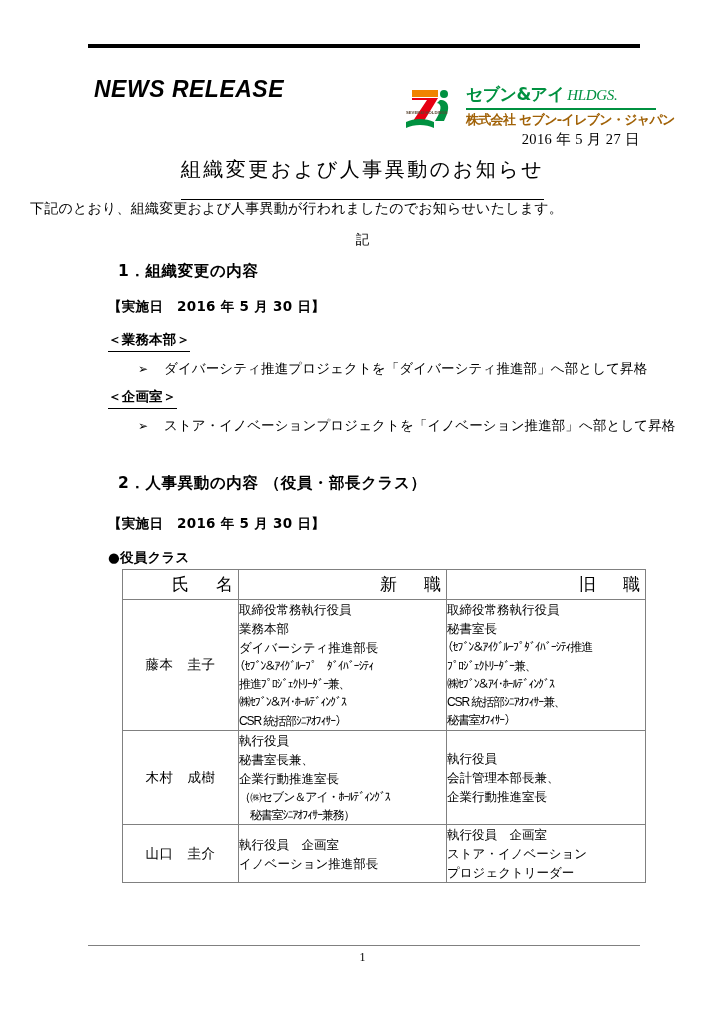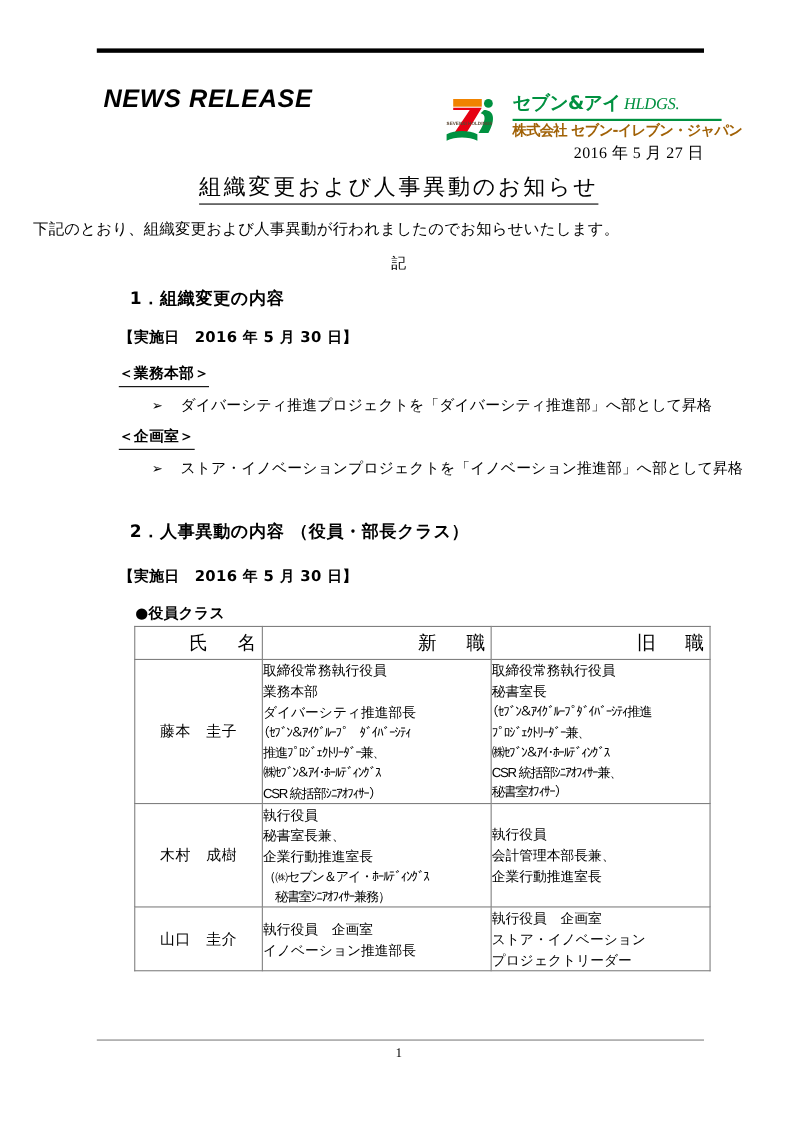--- a/index.html
+++ b/index.html
@@ -136,21 +136,21 @@
     top: 155px;
     width: 725px;
     text-align: center;
     font-family: "DejaVu Sans", sans-serif;
     font-size: 20px;
     letter-spacing: 2.5px;
     line-height: 1.4;
   }
   .doc-title span {
     border-bottom: 1.5px solid #000;
-    padding-bottom: 4px;
+    padding-bottom: 18px;
   }
 
   
   .intro {
     position: absolute;
     left: 0;
     top: 200px;
     width: 593px;
     text-align: center;
     font-family: "DejaVu Sans", sans-serif;
@@ -207,21 +207,20 @@
     font-family: "DejaVu Sans", sans-serif;
     font-size: 12px;
   }
   .group-label {
     position: absolute;
     font-family: "DejaVu Sans", sans-serif;
     font-weight: bold;
     font-size: 13.5px;
     letter-spacing: 0.2px;
     white-space: nowrap;
-    margin-left: 15px;
   }
 
   
   .hr-table {
     position: absolute;
     left: 122px;
     top: 569px;
     width: 523px;
     border-collapse: collapse;
     table-layout: fixed;

